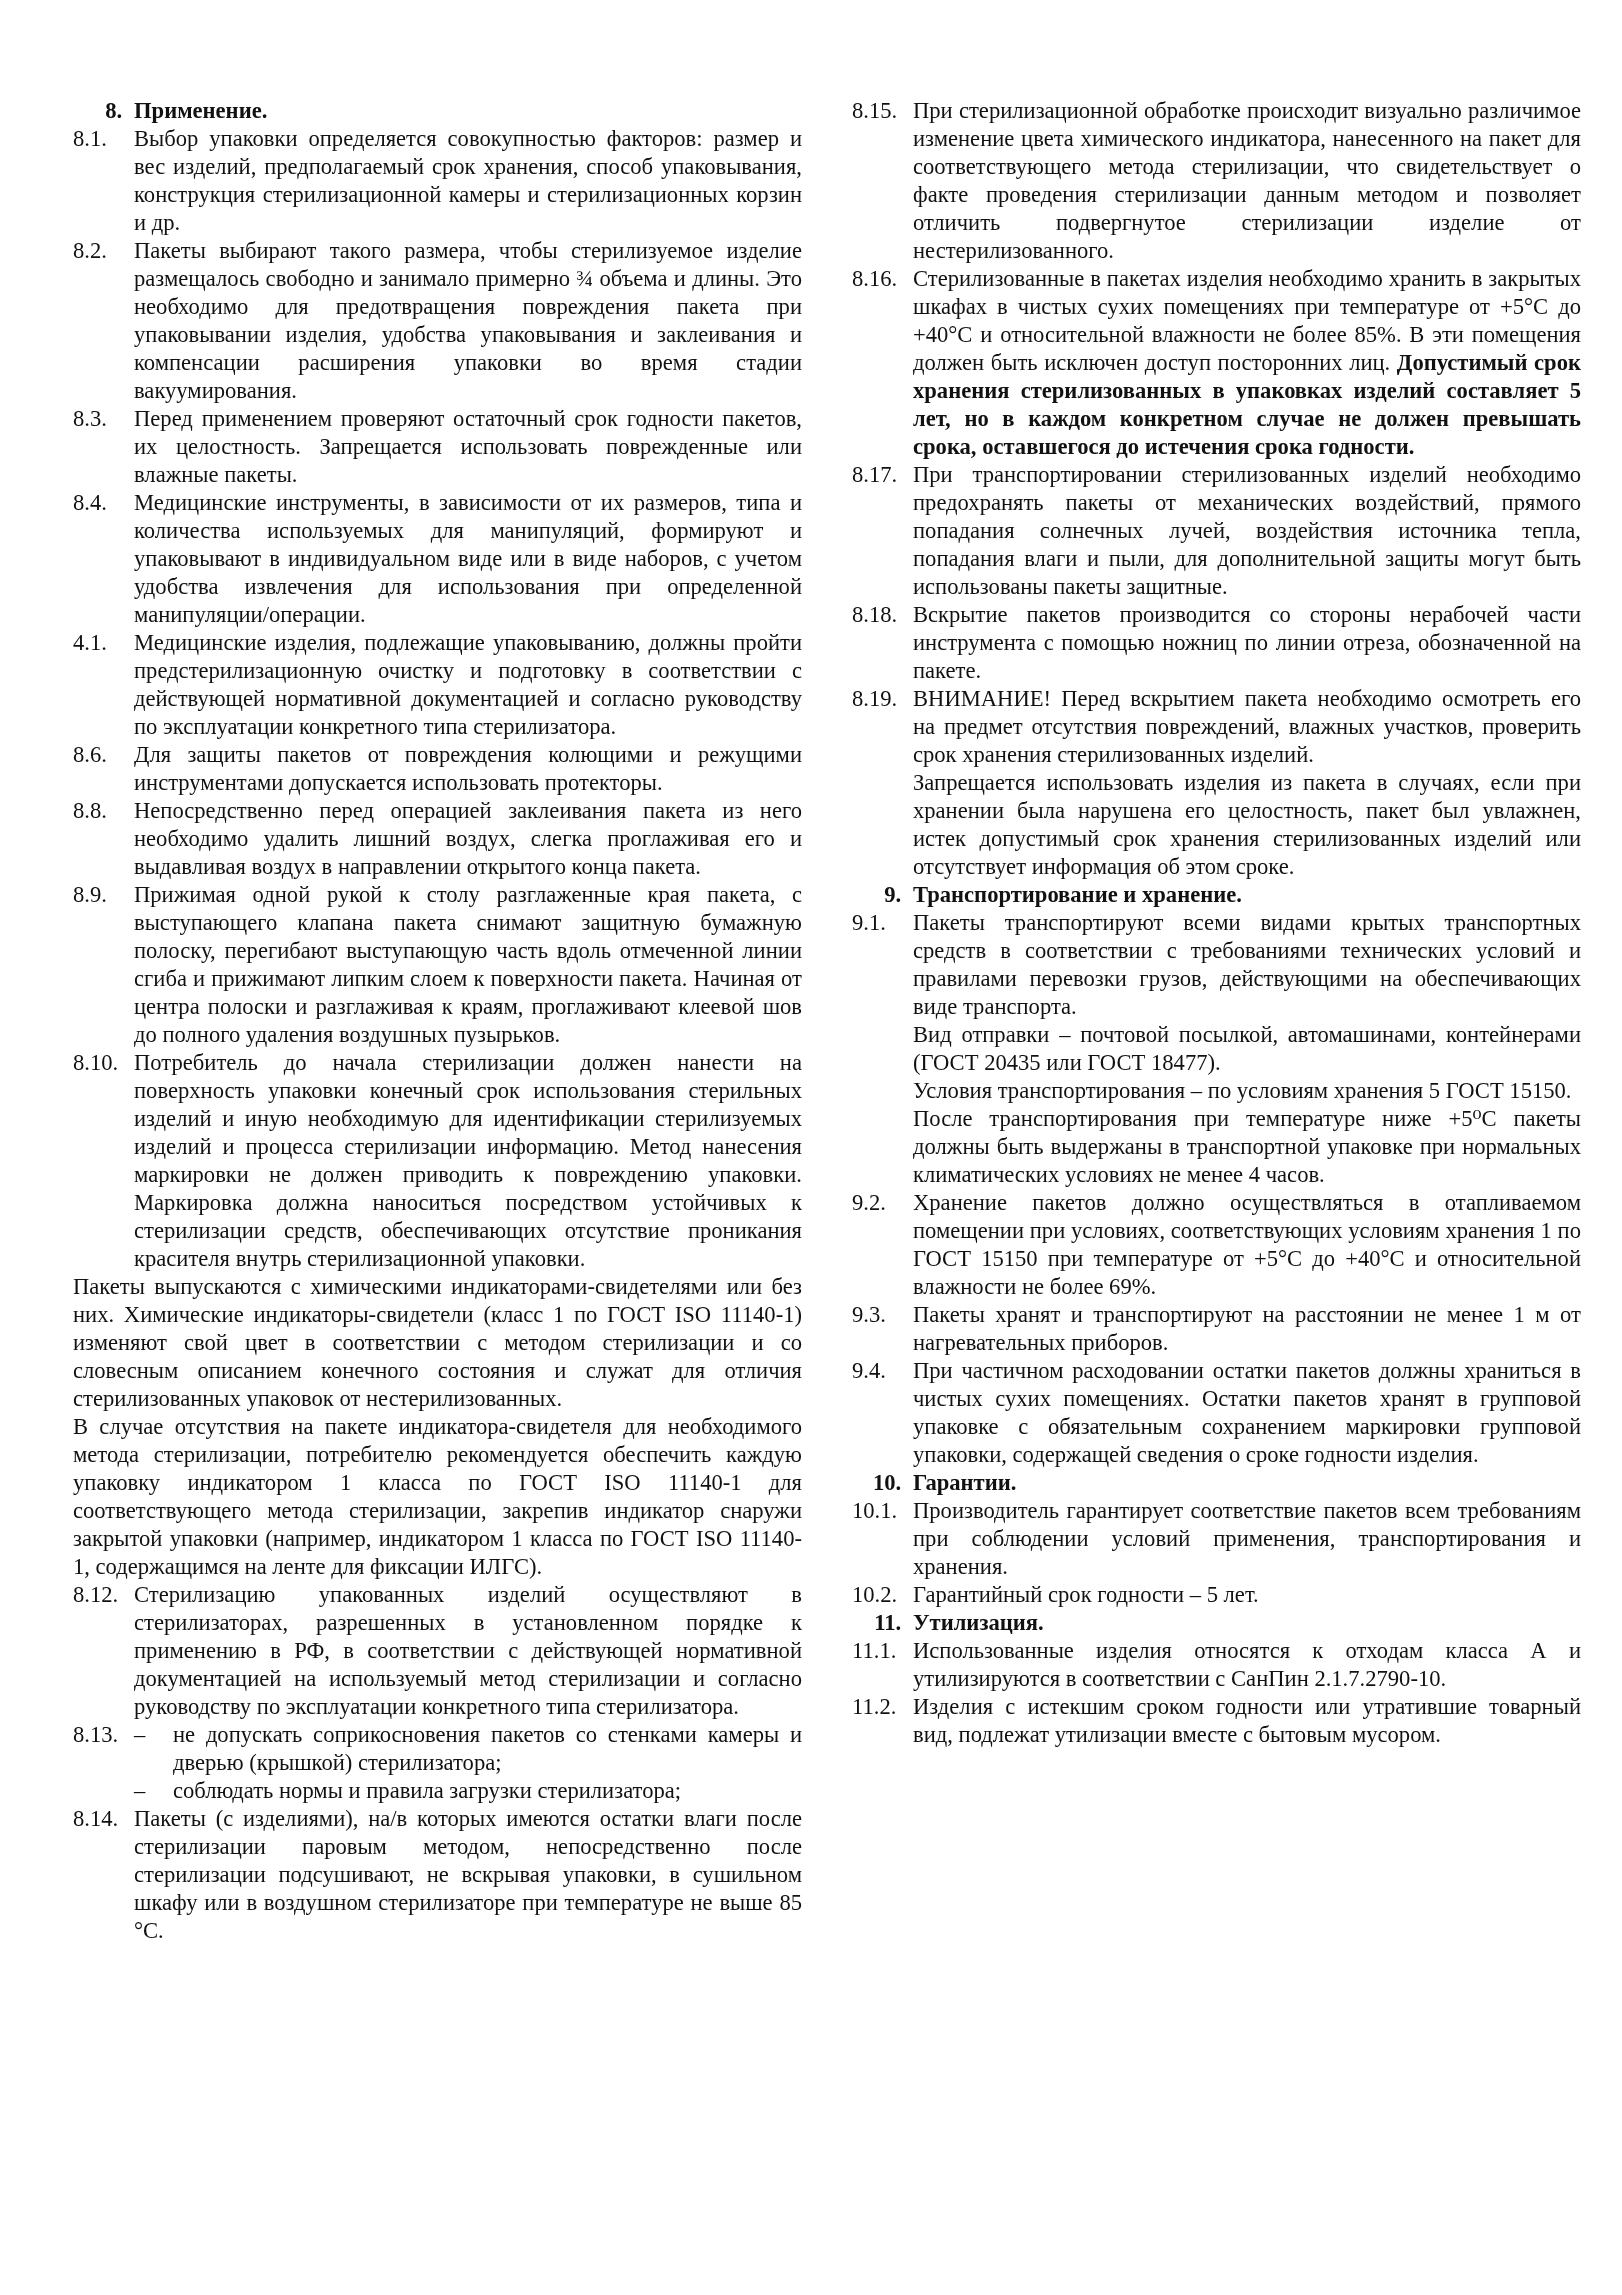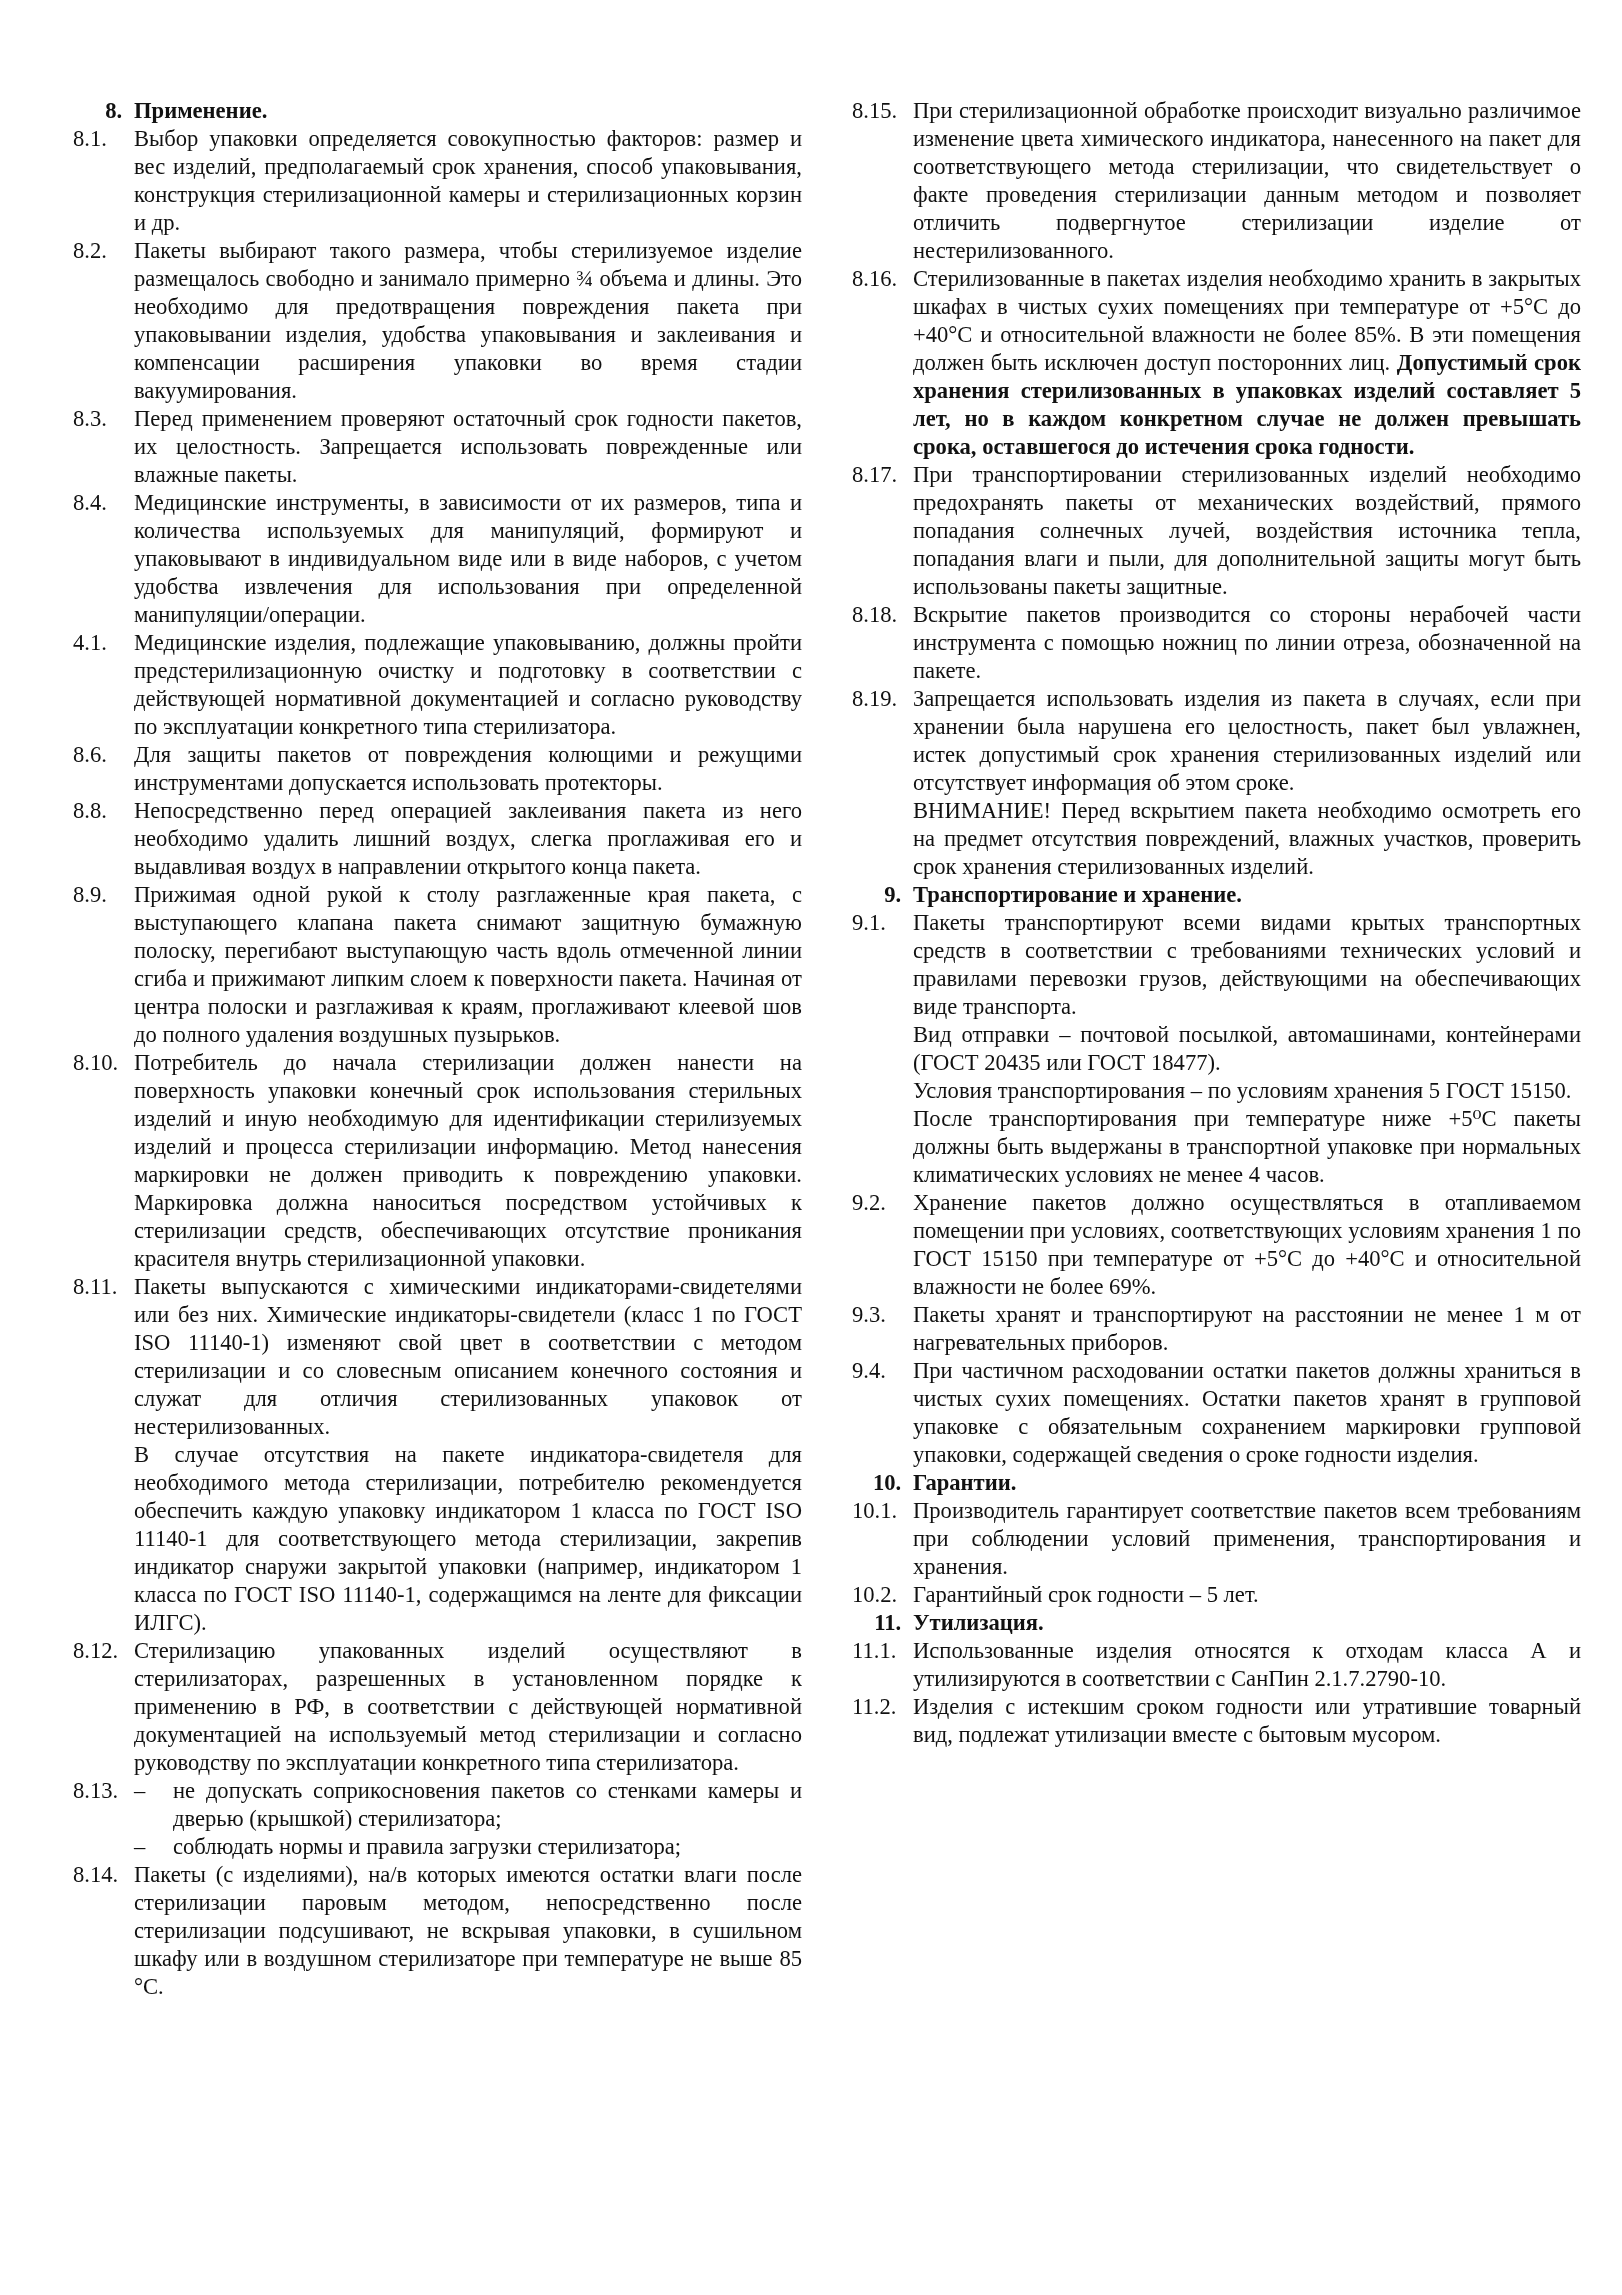--- a/index.html
+++ b/index.html
@@ -57,21 +57,20 @@
     </div>
   <div class="item">
       <span class="num">8.9.</span>
       <span class="body">Прижимая одной рукой к столу разглаженные края пакета, с выступающего клапана пакета снимают защитную бумажную полоску, перегибают выступающую часть вдоль отмеченной линии сгиба и прижимают липким слоем к поверхности пакета. Начиная от центра полоски и разглаживая к краям, проглаживают клеевой шов до полного удаления воздушных пузырьков.</span>
     </div>
   <div class="item">
       <span class="num">8.10.</span>
       <span class="body">Потребитель до начала стерилизации должен нанести на поверхность упаковки конечный срок использования стерильных изделий и иную необходимую для идентификации стерилизуемых изделий и процесса стерилизации информацию. Метод нанесения маркировки не должен приводить к повреждению упаковки. Маркировка должна наноситься посредством устойчивых к стерилизации средств, обеспечивающих отсутствие проникания красителя внутрь стерилизационной упаковки.</span>
     </div>
   <div class="item">
-      <span class="num">8.11.</span>
     <span class="body">
       <span class="para">Пакеты выпускаются с химическими индикаторами-свидетелями или без них. Химические индикаторы-свидетели (класс 1 по ГОСТ ISO 11140-1) изменяют свой цвет в соответствии с методом стерилизации и со словесным описанием конечного состояния и служат для отличия стерилизованных упаковок от нестерилизованных.</span>
       <span class="para">В случае отсутствия на пакете индикатора-свидетеля для необходимого метода стерилизации, потребителю рекомендуется обеспечить каждую упаковку индикатором 1 класса по ГОСТ ISO 11140-1 для соответствующего метода стерилизации, закрепив индикатор снаружи закрытой упаковки (например, индикатором 1 класса по ГОСТ ISO 11140-1, содержащимся на ленте для фиксации ИЛГС).</span>
     </span>
   </div>
   <div class="item">
       <span class="num">8.12.</span>
       <span class="body">Стерилизацию упакованных изделий осуществляют в стерилизаторах, разрешенных в установленном порядке к применению в РФ, в соответствии с действующей нормативной документацией на используемый метод стерилизации и согласно руководству по эксплуатации конкретного типа стерилизатора.</span>
     </div>
   <div class="item">
@@ -106,22 +105,22 @@
       <span class="num">8.17.</span>
       <span class="body">При транспортировании стерилизованных изделий необходимо предохранять пакеты от механических воздействий, прямого попадания солнечных лучей, воздействия источника тепла, попадания влаги и пыли, для дополнительной защиты могут быть использованы пакеты защитные.</span>
     </div>
   <div class="item">
       <span class="num">8.18.</span>
       <span class="body">Вскрытие пакетов производится со стороны нерабочей части инструмента с помощью ножниц по линии отреза, обозначенной на пакете.</span>
     </div>
   <div class="item">
       <span class="num">8.19.</span>
     <span class="body">
+      <span class="para">ВНИМАНИЕ! Перед вскрытием пакета необходимо осмотреть его на предмет отсутствия повреждений, влажных участков, проверить срок хранения стерилизованных изделий.</span>
       <span class="para">Запрещается использовать изделия из пакета в случаях, если при хранении была нарушена его целостность, пакет был увлажнен, истек допустимый срок хранения стерилизованных изделий или отсутствует информация об этом сроке.</span>
-      <span class="para">ВНИМАНИЕ! Перед вскрытием пакета необходимо осмотреть его на предмет отсутствия повреждений, влажных участков, проверить срок хранения стерилизованных изделий.</span>
     </span>
   </div>
 
   <div class="heading">
     <span class="num">9.</span>
     <span>Транспортирование и хранение.</span>
   </div>
   <div class="item">
       <span class="num">9.1.</span>
     <span class="body">

